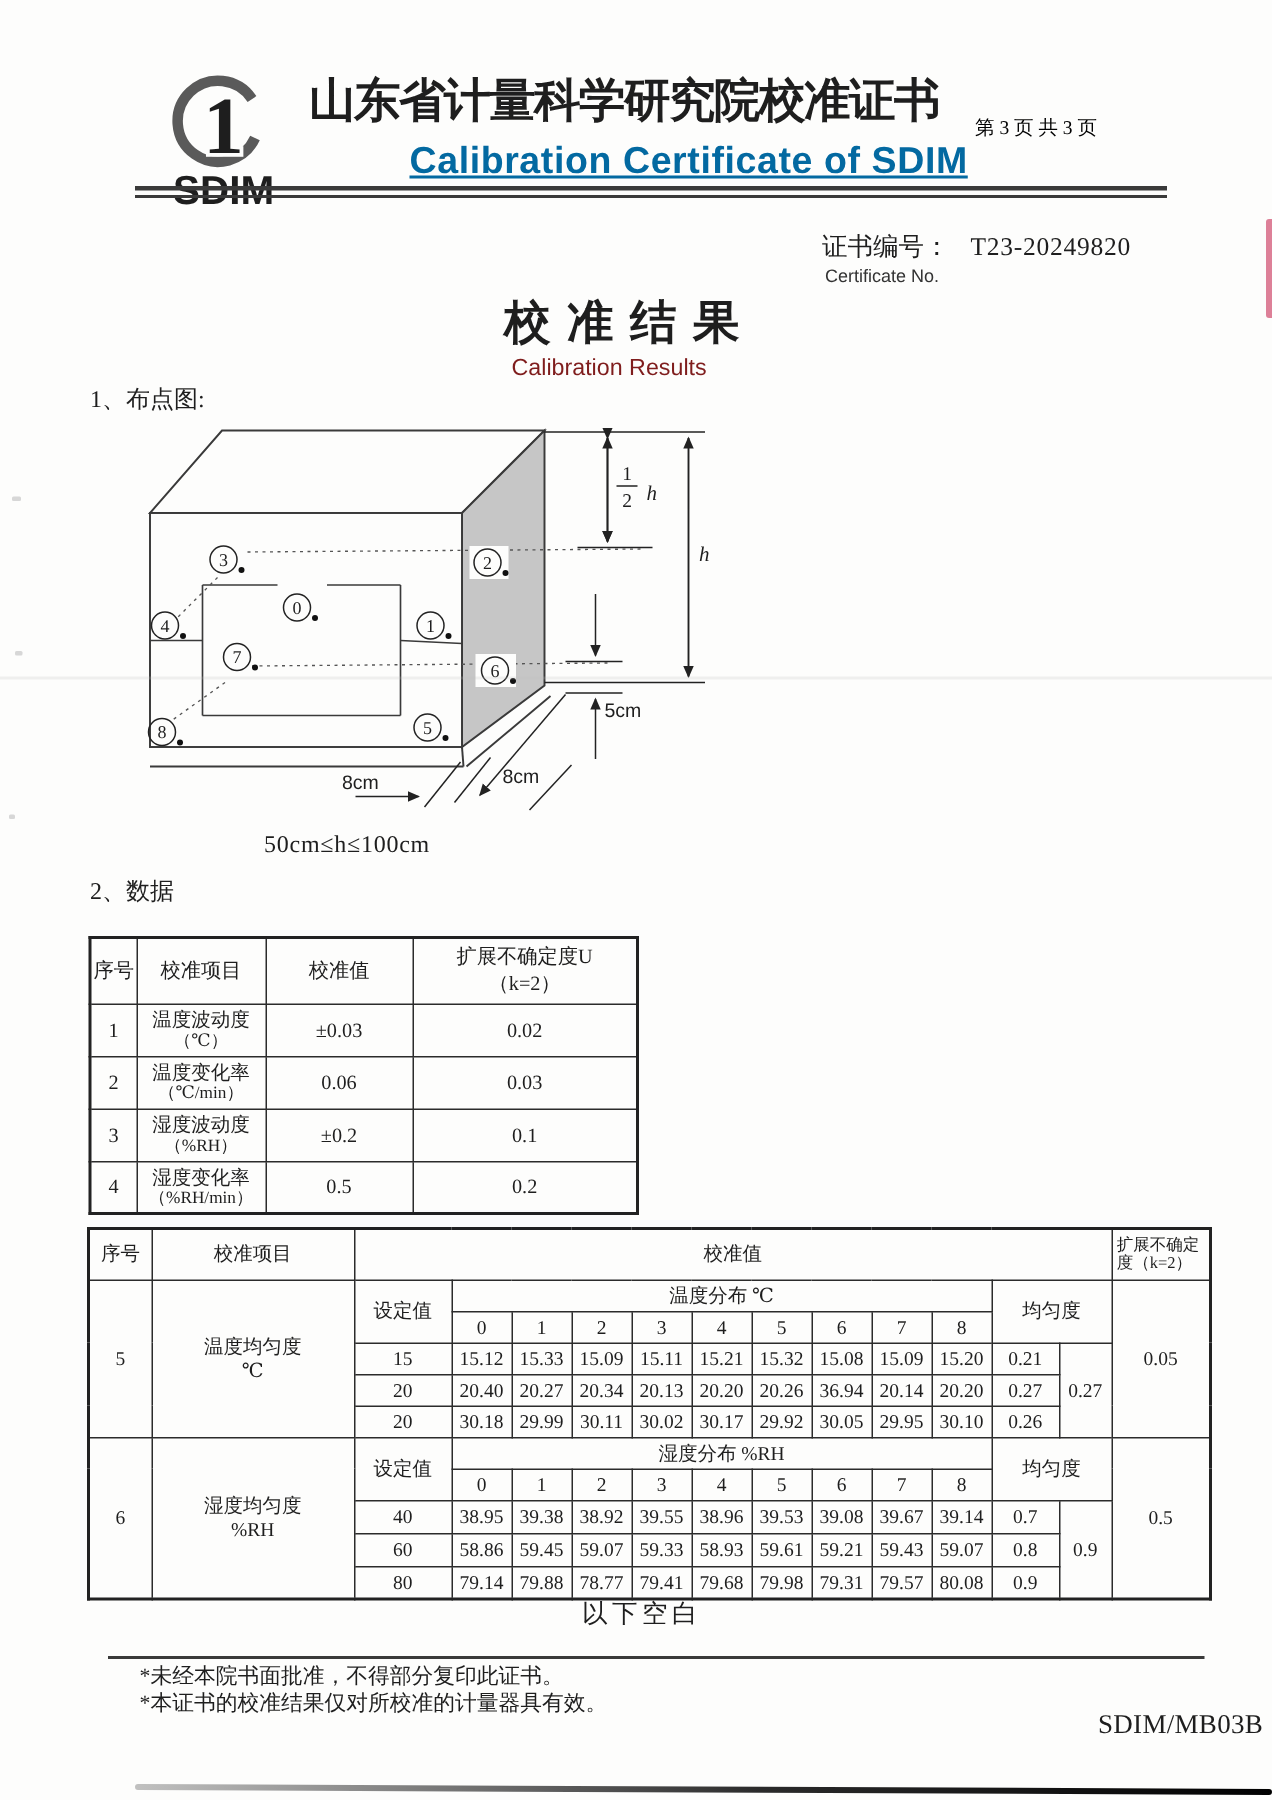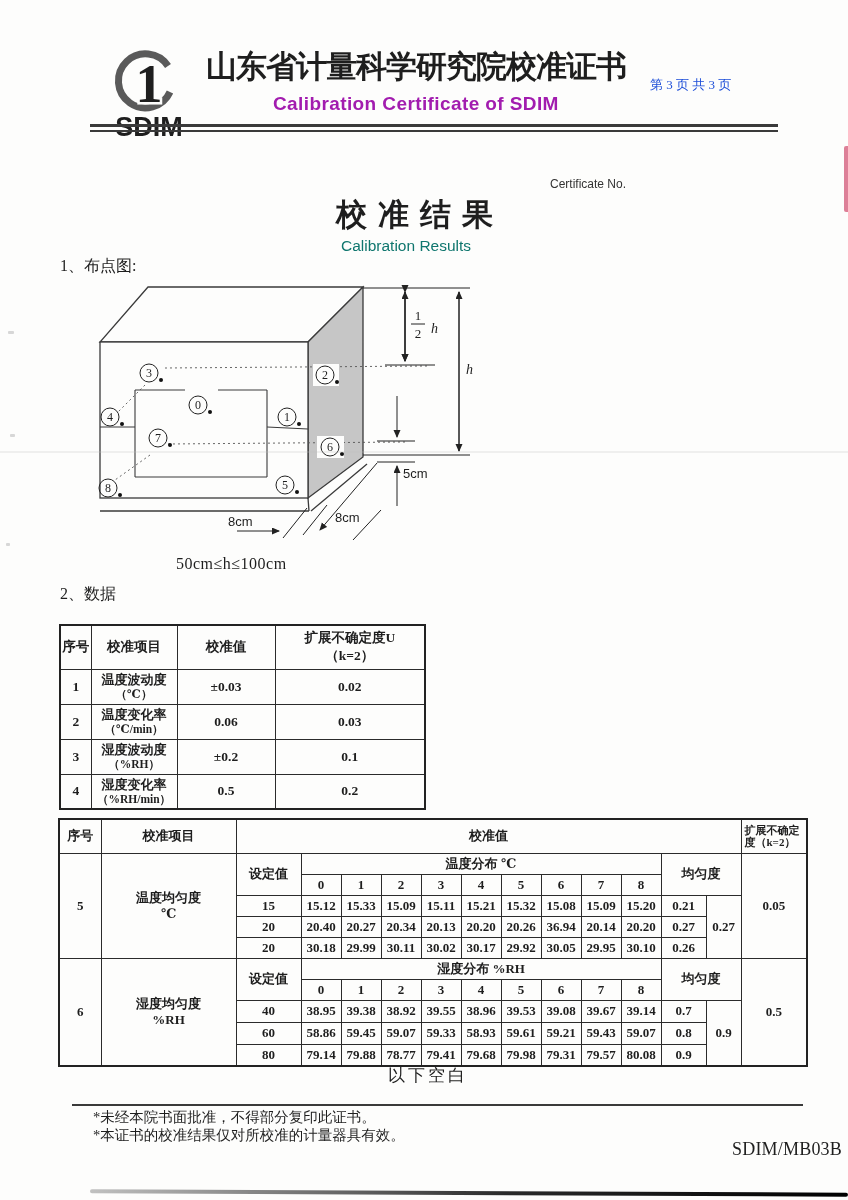--- a/index.html
+++ b/index.html
@@ -6,41 +6,41 @@
   body{background:#e9e9e9;}
   .page{
     position:relative;width:848px;height:1200px;margin:0 auto;
     background:#fdfdfc;overflow:hidden;
     font-family:"Liberation Serif","DejaVu Serif",serif;color:#1e1e1e;
   }
   .abs{position:absolute;}
 
   
   .title-zh{left:206px;top:46px;font-size:31px;font-weight:700;letter-spacing:-1px;white-space:nowrap;}
-  .page-info{left:650px;top:76px;font-size:13px;color:#1d4ed8;white-space:nowrap;}
-  .title-en{left:273px;top:93px;font-size:19px;font-weight:800;
-    font-family:"Liberation Sans","DejaVu Sans",sans-serif;letter-spacing:.4px;color:#a21caf;white-space:nowrap;}
+  .page-info{left:650px;top:76px;font-size:13px;color:#000000;white-space:nowrap;}
+  .title-en{left:273px;top:93px;font-size:25px;font-weight:800;
+    font-family:"Liberation Sans","DejaVu Sans",sans-serif;letter-spacing:.4px;color:#0369a1;white-space:nowrap;text-decoration:underline;}
   .rule1{left:90px;top:124px;width:688px;height:3px;background:#3a3a3a;}
   .rule2{left:90px;top:130px;width:688px;height:1.5px;background:#3a3a3a;}
 
   .cert-line{left:548px;top:153px;font-size:17px;white-space:nowrap;}
   .cert-line .num{margin-left:14px;letter-spacing:.5px;}
   .cert-en{left:550px;top:177px;font-size:12px;color:#333;
     font-family:"Liberation Sans","DejaVu Sans",sans-serif;}
 
   .res-zh{left:336px;top:194px;font-size:31px;font-weight:700;letter-spacing:11px;white-space:nowrap;}
-  .res-en{left:341px;top:237px;font-size:15.5px;color:#0f766e;
+  .res-en{left:341px;top:237px;font-size:15.5px;color:#7f1d1d;
     font-family:"Liberation Sans","DejaVu Sans",sans-serif;}
 
   .sec1{left:60px;top:256px;font-size:16px;}
   .sec2{left:60px;top:584px;font-size:16px;}
   .caption{left:176px;top:555px;font-size:16px;letter-spacing:.5px;}
 
   
-  table{border-collapse:collapse;table-layout:fixed;font-weight:bold;}
+  table{border-collapse:collapse;table-layout:fixed;}
   td{border:1px solid #2b2b2b;text-align:center;vertical-align:middle;
      padding:0 1px;overflow:hidden;}
   .t1{left:59px;top:624px;width:366px;}
   .t1{position:absolute;}
   .t1, .t1 td{font-size:13.5px;}
   .t1{border:2px solid #222;}
   .t1 tr{height:35px;}
   .t1 tr.rh{height:44px;}
   .t1 .unit{font-size:11.5px;line-height:1.05;}
   .t1 .item{font-size:13px;line-height:1.15;}
@@ -83,20 +83,23 @@
     <text x="57" y="66" text-anchor="middle" font-size="54" font-weight="bold" fill="#5a5a5a" stroke="#fdfdfc" stroke-width="5" paint-order="stroke">1</text>
     <text x="57" y="100" text-anchor="middle" font-size="27" font-weight="bold" class="lbl-sans" fill="#474747">SDIM</text>
   </svg>
 
   <div class="abs title-zh">山东省计量科学研究院校准证书</div>
   <div class="abs page-info">第 3 页 共 3 页</div>
   <div class="abs title-en">Calibration Certificate of SDIM</div>
   <div class="abs rule1"></div>
   <div class="abs rule2"></div>
 
+  <div class="abs cert-line">
+    <span>证书编号：</span><span class="num">T23-20249820</span>
+  </div>
   <div class="abs cert-en">Certificate No.</div>
 
   <div class="abs res-zh">校准结果</div>
   <div class="abs res-en">Calibration Results</div>
 
   <div class="abs sec1">1、布点图:</div>
 
   <svg class="abs" style="left:85px;top:278px" width="580" height="300" viewBox="0 0 580 300">
     <defs>
       <marker id="ma" markerWidth="9" markerHeight="9" refX="7" refY="3.5" orient="auto">

